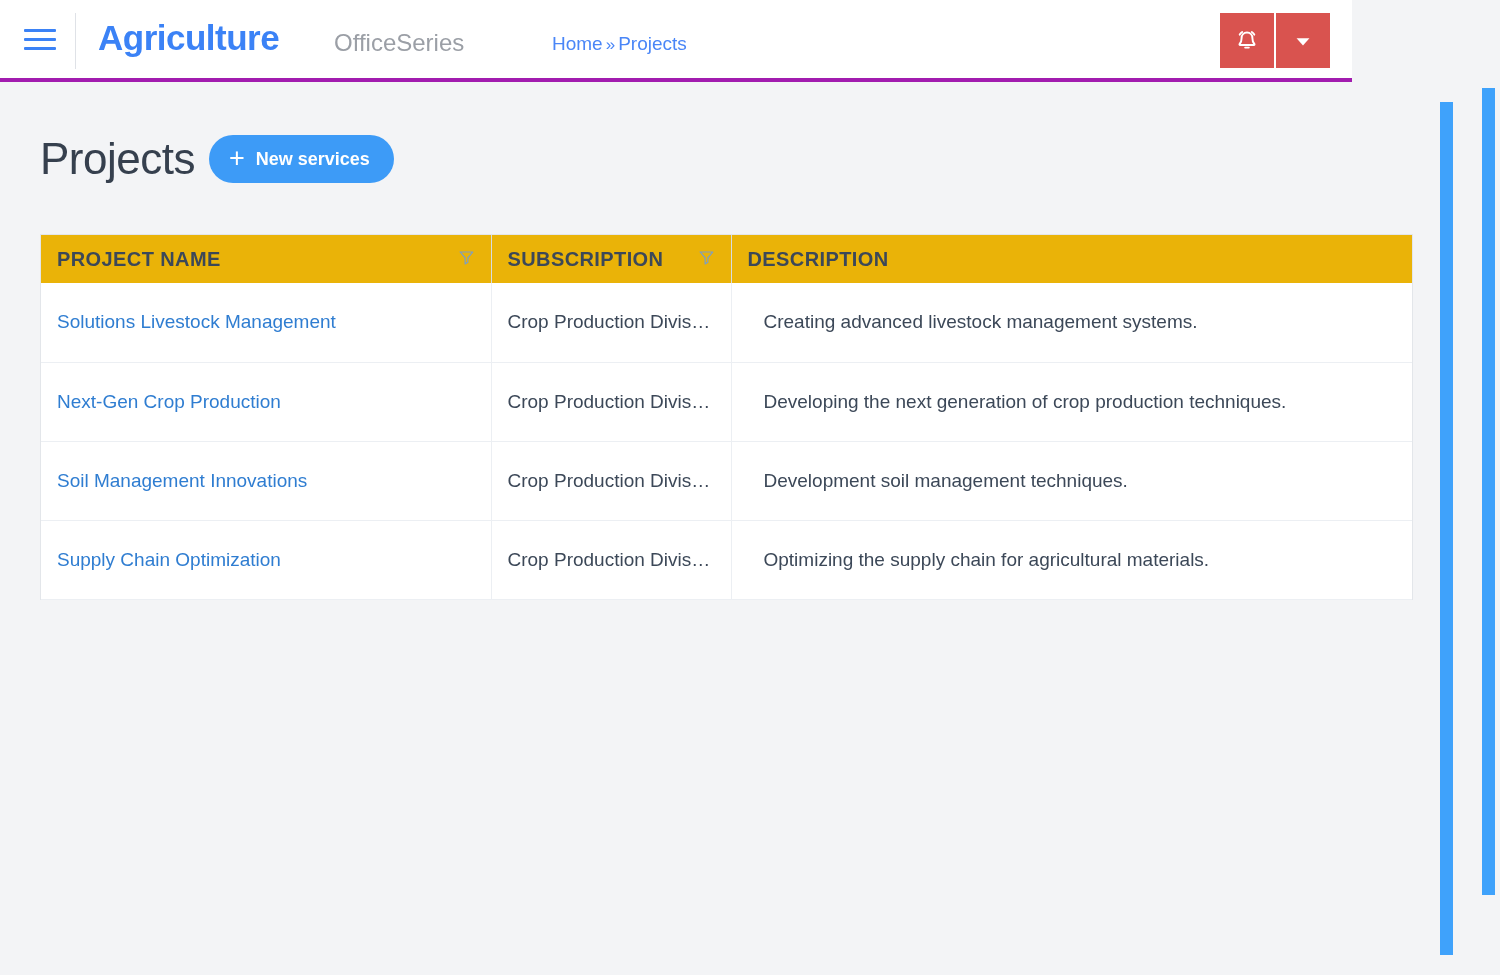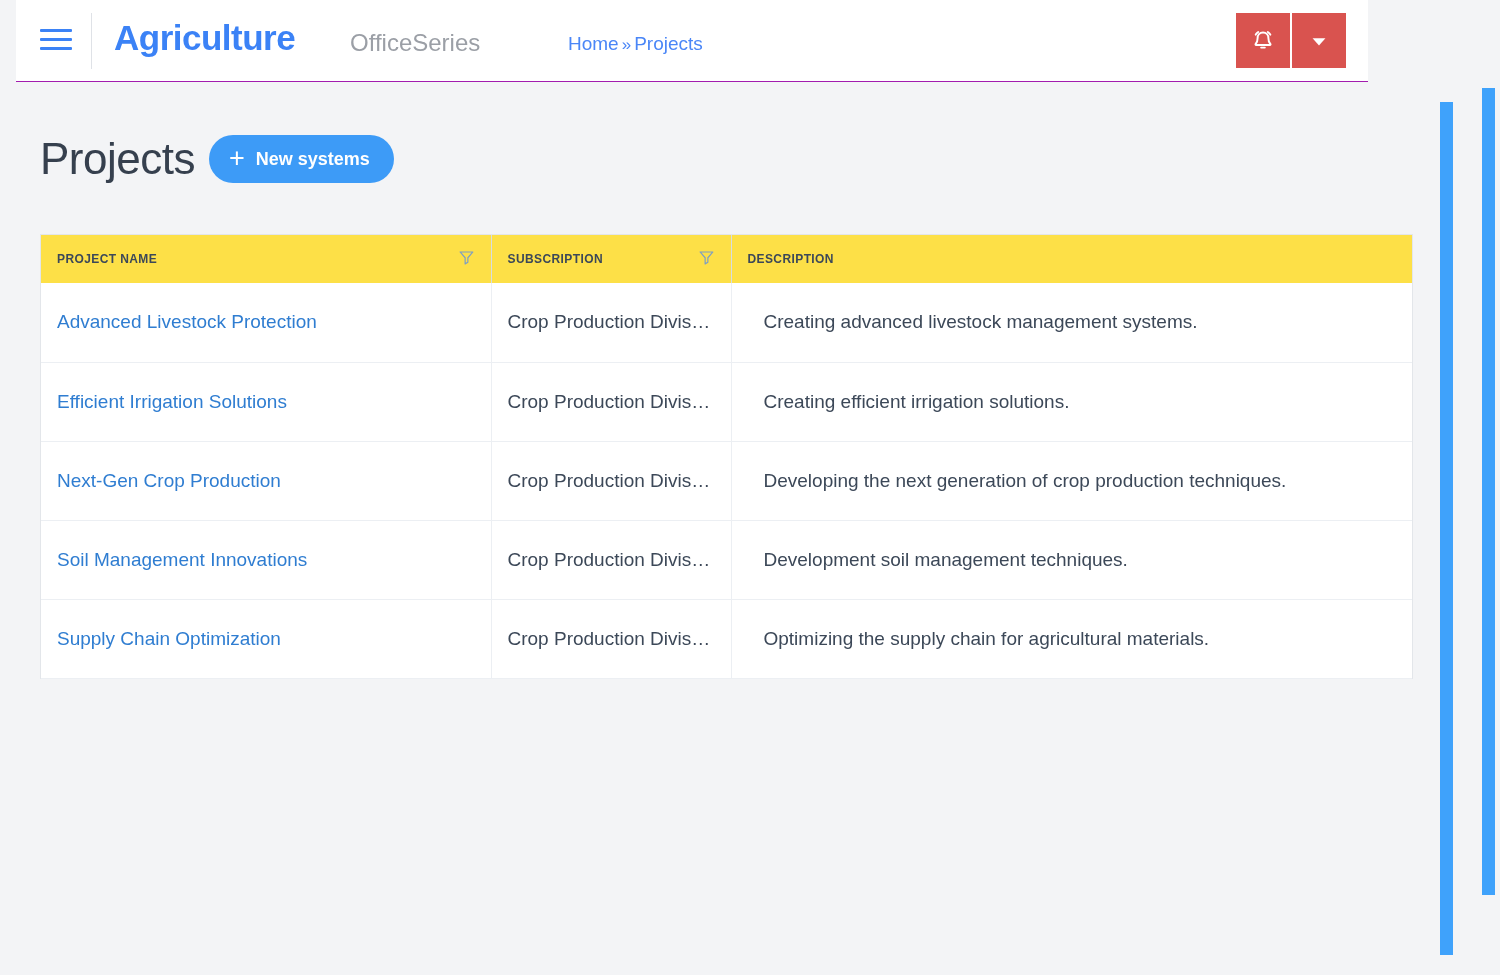--- a/index.html
+++ b/index.html
@@ -17,22 +17,21 @@
     position: relative;
   }
 
   
   .topbar {
     position: absolute;
     top: 0; left: 0;
     width: 1352px;
     height: 82px;
     background: #ffffff;
-    border-bottom: 1px solid #a21caf;
-    margin-left: 16px;
+    border-bottom: 4px solid #a21caf;
   }
 
   .hamburger {
     position: absolute;
     left: 24px;
     top: 26px;
     width: 32px;
     height: 28px;
     cursor: pointer;
     padding: 3px 0;
@@ -168,25 +167,25 @@
     overflow: hidden;
   }
 
   table {
     width: 100%;
     border-collapse: collapse;
     table-layout: fixed;
   }
 
   thead th {
-    background: #fde047;
+    background: #eab308;
     height: 48px;
     padding: 0 16px;
     text-align: right;
-    font-size: 12px;
+    font-size: 20px;
     font-weight: bold;
     color: #3c4858;
     letter-spacing: 0.4px;
     border-right: 1px solid #d6dce3;
     vertical-align: middle;
   }
   thead th:last-child { border-right: none; }
 
   .th-inner {
     display: flex;
@@ -284,21 +283,21 @@
         </svg>
       </span>
     </button>
   </div>
 </div>
 
 <div class="page-head">
   <h1 class="page-title">Projects</h1>
   <button class="new-btn">
     <span class="plus">+</span>
-    <span>New systems</span>
+    <span>New services</span>
   </button>
 </div>
 
 <div class="table-card">
   <table>
     <colgroup>
       <col class="col-name">
       <col class="col-sub">
       <col>
     </colgroup>
@@ -326,28 +325,23 @@
         </th>
         <th>
           <div class="th-inner">
             <span>DESCRIPTION</span>
           </div>
         </th>
       </tr>
     </thead>
     <tbody id="tbody">
         <tr>
-          <td class="name"><a>Advanced Livestock Protection</a></td>
+          <td class="name"><a>Solutions Livestock Management</a></td>
           <td>Crop Production Divis…</td>
           <td>Creating advanced livestock management systems.</td>
-        </tr>
-        <tr>
-          <td class="name"><a>Efficient Irrigation Solutions</a></td>
-          <td>Crop Production Divis…</td>
-          <td>Creating efficient irrigation solutions.</td>
         </tr>
         <tr>
           <td class="name"><a>Next-Gen Crop Production</a></td>
           <td>Crop Production Divis…</td>
           <td>Developing the next generation of crop production techniques.</td>
         </tr>
         <tr>
           <td class="name"><a>Soil Management Innovations</a></td>
           <td>Crop Production Divis…</td>
           <td>Development soil management techniques.</td>

